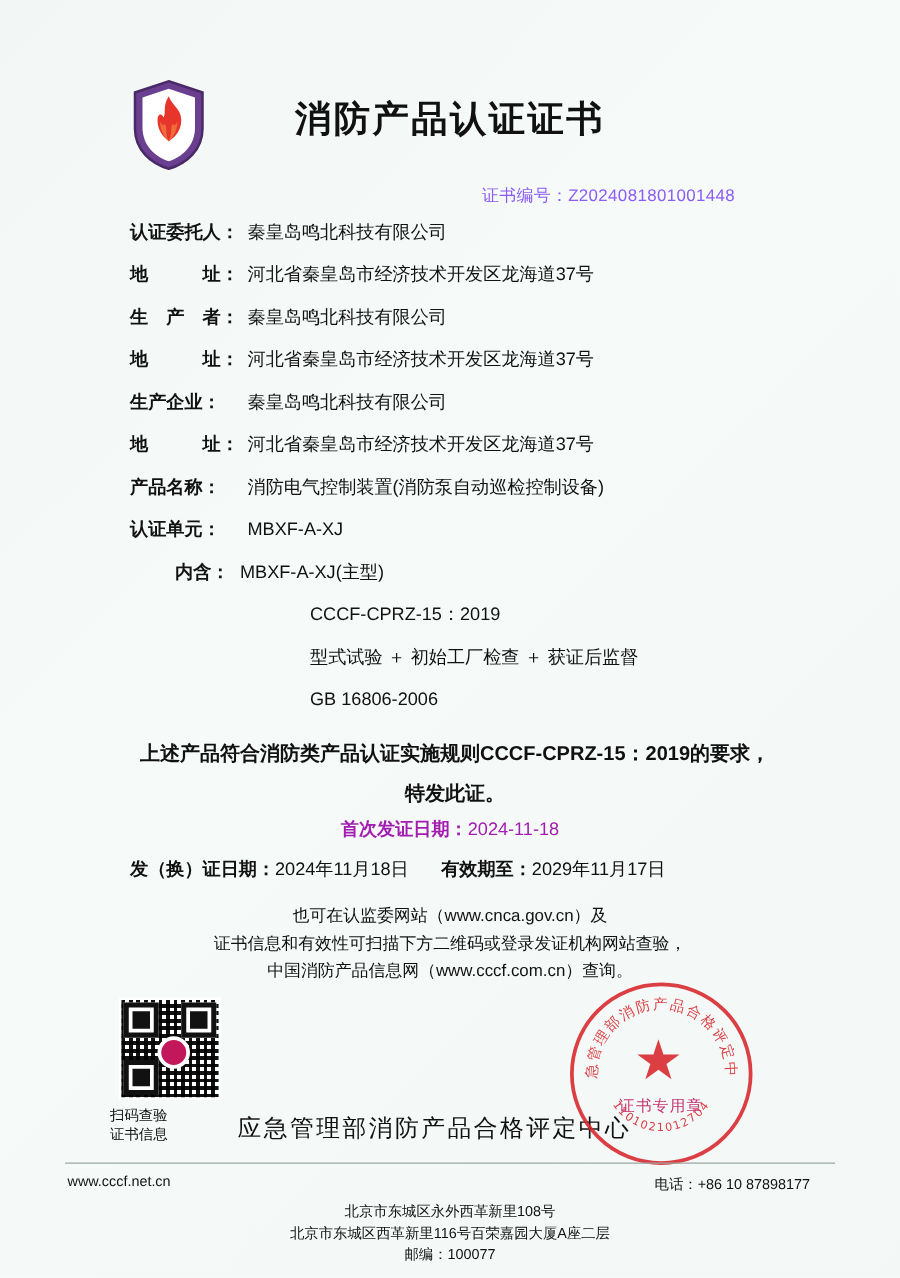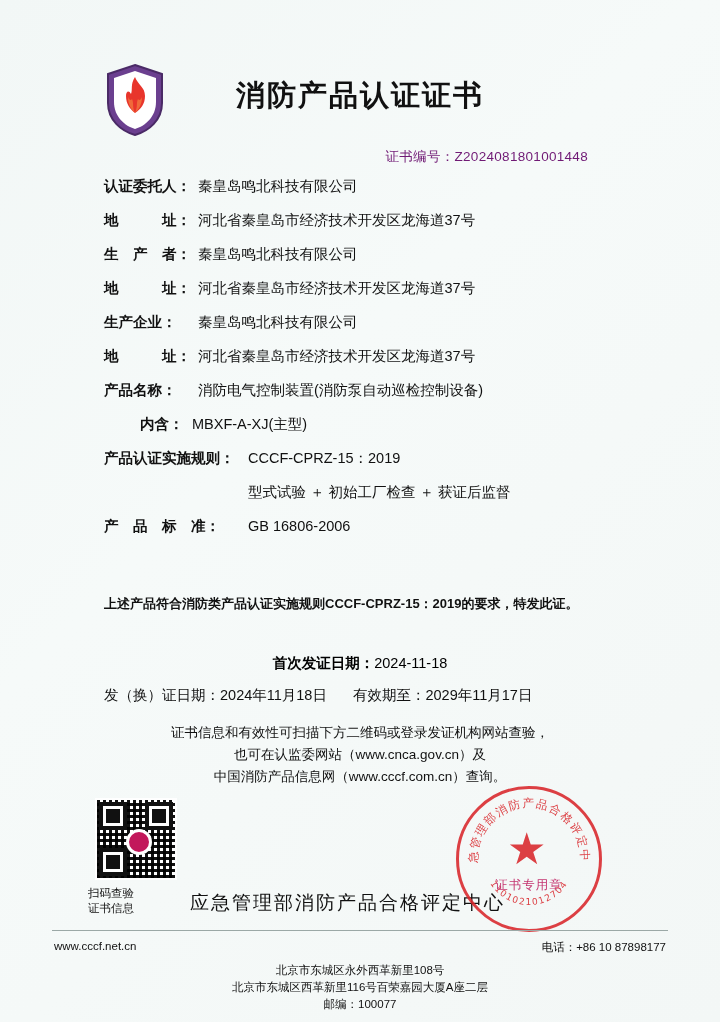--- a/index.html
+++ b/index.html
@@ -60,21 +60,21 @@
     font-weight: bold;
     letter-spacing: 2px;
     color: #111;
   }
 
   .cert-no {
     position: absolute;
     top: 148px;
     right: 72px;
     font-size: 13.5px;
-    color: #701a75;
+    color: #8b5cf6;
     letter-spacing: .3px;
   }
 
   
   .fields {
     position: absolute;
     top: 169px;
     left: 0;
     width: 720px;
   }
@@ -102,46 +102,47 @@
   .row.wide .val { left: 248px; }
   .row.inner .lbl { left: 140px; width: 90px; text-align: left; }
   .row.inner .val { left: 192px; }
 
   
   .para {
     position: absolute;
     top: 588px;
     left: 104px;
     width: 520px;
-    font-size: 13px;
+    font-size: 16px;
     font-weight: bold;
     line-height: 32px;
     color: #111;
+    text-align: center;
   }
 
   .first-issue {
     position: absolute;
     top: 654px;
     left: 0;
     width: 720px;
     text-align: center;
     font-size: 14.5px;
-    color: #000000;
+    color: #a21caf;
   }
   .first-issue b { font-weight: bold; }
 
   .issue-row {
     position: absolute;
     top: 686px;
     left: 104px;
     width: 540px;
     font-size: 14.5px;
     color: #111;
   }
-  .issue-row .b { font-weight: normal; }
+  .issue-row .b { font-weight: bold; }
   .issue-row .gap { display: inline-block; width: 26px; }
 
   .note {
     position: absolute;
     top: 722px;
     left: 0;
     width: 720px;
     text-align: center;
     font-size: 13.5px;
     line-height: 22px;
@@ -272,21 +273,21 @@
     color: #111;
   }
   .footer .web {
     position: absolute;
     left: 54px;
     top: 6px;
     text-align: right;
   }
   .footer .tel {
     position: absolute;
-    right: 54px;
+    right: 72px;
     top: 6px;
   }
   .footer .addr {
     position: absolute;
     left: 0;
     top: 2px;
     width: 720px;
     text-align: center;
     line-height: 17px;
     margin-top: 26px;
@@ -348,55 +349,57 @@
       <div class="row">
         <span class="lbl">地　　　址：</span>
         <span class="val">河北省秦皇岛市经济技术开发区龙海道37号</span>
       </div>
 
       <div class="row">
         <span class="lbl">产品名称：</span>
         <span class="val">消防电气控制装置(消防泵自动巡检控制设备)</span>
       </div>
 
+      <div class="row">
+        <span class="lbl">认证单元：</span>
+        <span class="val">MBXF-A-XJ</span>
+      </div>
 
       <div class="row inner">
         <span class="lbl">内含：</span>
         <span class="val">MBXF-A-XJ(主型)</span>
       </div>
 
       <div class="row wide">
-        <span class="lbl">产品认证实施规则：</span>
         <span class="val">CCCF-CPRZ-15：2019</span>
       </div>
 
       <div class="row wide">
         <span class="val">型式试验 ＋ 初始工厂检查 ＋ 获证后监督</span>
       </div>
 
       <div class="row wide">
-        <span class="lbl">产　品　标　准：</span>
         <span class="val">GB 16806-2006</span>
       </div>
 
     </div>
 
     <div class="para">上述产品符合消防类产品认证实施规则CCCF-CPRZ-15：2019的要求，特发此证。</div>
 
     <div class="first-issue">
       <b>首次发证日期：</b><span>2024-11-18</span>
     </div>
 
     <div class="issue-row">
       <span class="b">发（换）证日期：</span><span>2024年11月18日</span><span class="gap"></span><span class="b">有效期至：</span><span>2029年11月17日</span>
     </div>
 
     <div class="note">
+      <div>也可在认监委网站（www.cnca.gov.cn）及</div>
       <div>证书信息和有效性可扫描下方二维码或登录发证机构网站查验，</div>
-      <div>也可在认监委网站（www.cnca.gov.cn）及</div>
       <div>中国消防产品信息网（www.cccf.com.cn）查询。</div>
     </div>
 
     <div class="qr-block">
       <div class="qr">
         <div class="finder f-tl"></div>
         <div class="finder f-tr"></div>
         <div class="finder f-bl"></div>
         <div class="center-dot"></div>
       </div>

